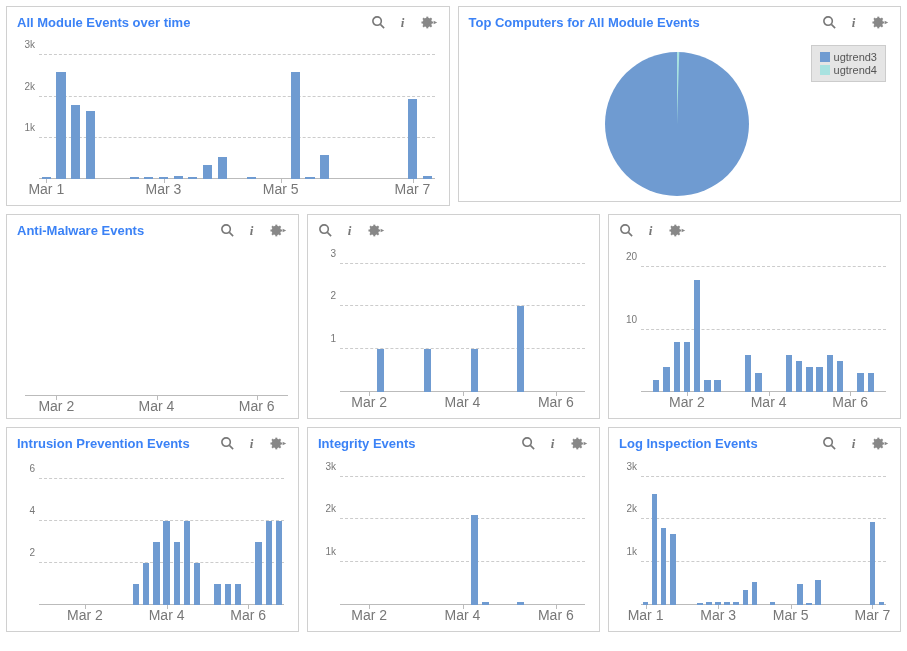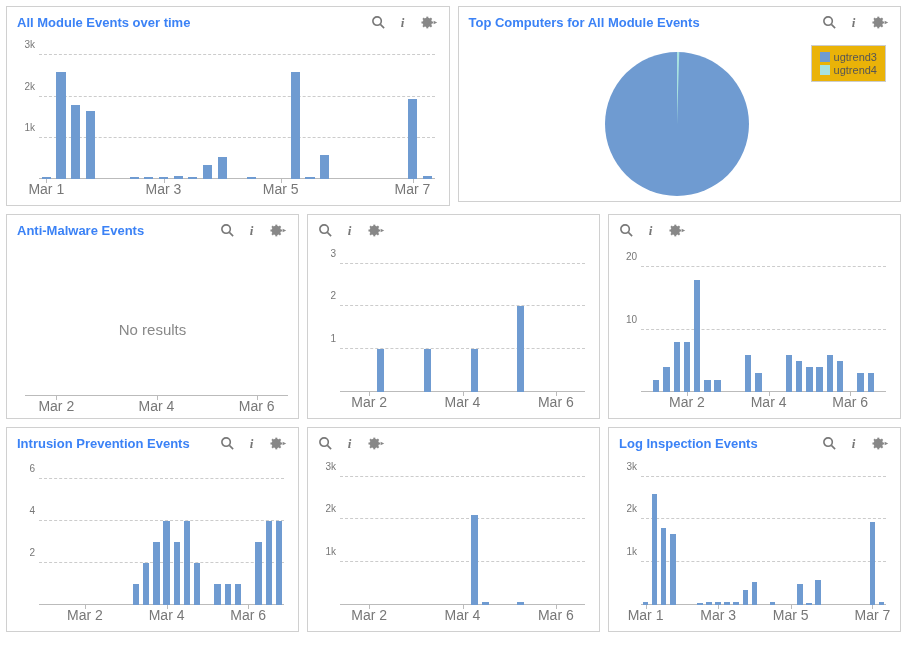--- a/index.html
+++ b/index.html
@@ -110,21 +110,21 @@
     align-items: center;
     justify-content: center;
   }
   .legend {
     position: absolute;
     top: 4px; right: 6px;
     font-size: 11px;
     color: #555;
     border: 1px solid #ccc;
     padding: 4px 8px;
-    background: #eab308;
+    background: #e5e5e5;
   }
   .legend .item { display: flex; align-items: center; gap: 4px; margin: 1px 0;}
   .swatch { width: 10px; height: 10px; display: inline-block; }
   .xaxis-only {
     position: absolute;
     left: 18px; right: 10px; bottom: 22px;
     border-top: 1px solid #bbb;
     height: 0;
   }
   .xaxis-only .x-tick { bottom: -18px; }
@@ -264,21 +264,20 @@
                 <line x1="7" y1="1.5" x2="7" y2="14.5"></line>
                 <line x1="0.5" y1="8" x2="13.5" y2="8"></line>
                 <line x1="2.3" y1="3.3" x2="11.7" y2="12.7"></line>
                 <line x1="11.7" y1="3.3" x2="2.3" y2="12.7"></line>
               </g>
               <path d="M14 6 L18 8 L14 10 Z" fill="#888"></path>
             </svg></span>
       </span>
     </div>
     <div class="panel-body">
-      <div class="no-results">No results</div>
       <div class="xaxis-only">
           <div class="x-tick-line" style="left: 11.9048%;"></div>
           <div class="x-tick" style="left: 11.9048%;">Mar 2</div>
           <div class="x-tick-line" style="left: 50%;"></div>
           <div class="x-tick" style="left: 50%;">Mar 4</div>
           <div class="x-tick-line" style="left: 88.0952%;"></div>
           <div class="x-tick" style="left: 88.0952%;">Mar 6</div>
         </div>
     </div>
   </div>
@@ -446,20 +445,21 @@
             <div class="x-tick" style="left: 52.0833%;">Mar 4</div>
             <div class="x-tick-line" style="left: 85.4167%;"></div>
             <div class="x-tick" style="left: 85.4167%;">Mar 6</div>
           </div>
         </div>
     </div>
   </div>
 
   <div class="panel" style="height:205px">
     <div class="panel-header">
+      <span class="panel-title">Integrity Events</span>
       <span class="panel-actions">
         <span><svg width="15" height="15" viewBox="0 0 16 16">
               <circle cx="6.5" cy="6.5" r="4.5" fill="none" stroke="#777" stroke-width="1.7"></circle>
               <line x1="10" y1="10" x2="14" y2="14" stroke="#777" stroke-width="1.7"></line>
             </svg></span>
         <span><svg width="15" height="15" viewBox="0 0 16 16">
               <text x="5" y="13" font-size="14" font-family="Georgia,serif" font-style="italic" fill="#777" font-weight="bold">i</text>
             </svg></span>
         <span><svg width="18" height="15" viewBox="0 0 20 16">
               <circle cx="7" cy="8" r="5.2" fill="#888"></circle>

